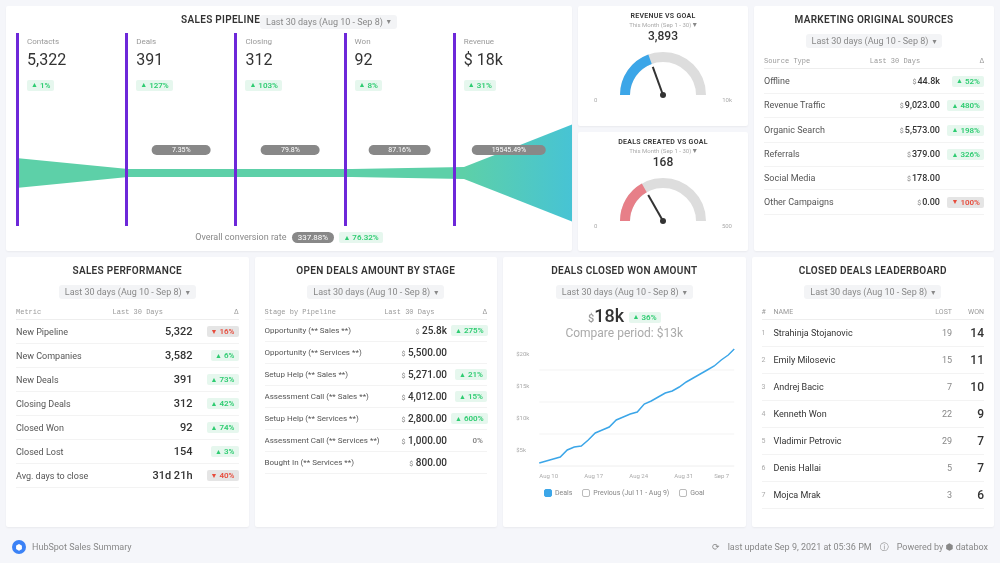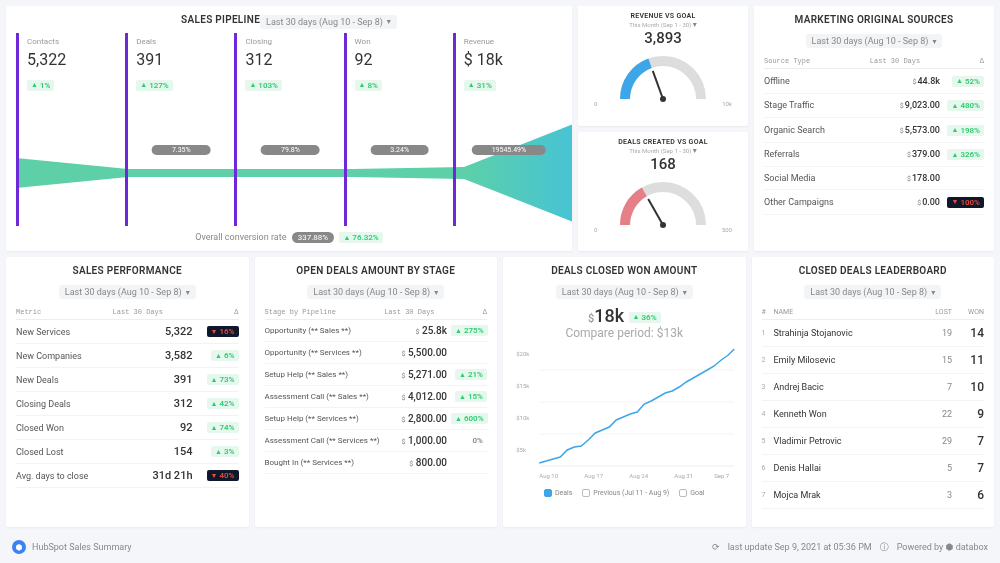--- a/index.html
+++ b/index.html
@@ -6,21 +6,21 @@
 body { font-family: -apple-system, BlinkMacSystemFont, "Segoe UI", Roboto, sans-serif; background: #f5f6fa; width: 1000px; height: 563px; overflow: hidden; color: #333; }
 .dashboard { display: grid; grid-template-columns: 1fr 170px 240px; grid-template-rows: 245px 270px 28px; gap: 6px; padding: 6px; }
 .card { background: #fff; border-radius: 2px; box-shadow: 0 1px 2px rgba(0,0,0,0.05); padding: 8px 10px; overflow: hidden; }
 .card-title { font-size: 10px; font-weight: 600; text-align: center; color: #333; letter-spacing: 0.3px; margin-bottom: 4px; }
 .date-sel { display: inline-flex; align-items: center; justify-content: center; gap: 4px; font-size: 9px; color: #888; background: #f3f4f6; border-radius: 3px; padding: 2px 6px; cursor: pointer; }
 .date-row { text-align: center; margin-bottom: 6px; }
 .chev { font-size: 8px; color: #888; }
 .delta { display: inline-flex; align-items: center; font-size: 8px; border-radius: 2px; padding: 1px 4px; font-weight: 600; }
 .delta.up { background: #e6f7ee; color: #2ecc71; }
 .delta.up::before { content: "▲"; font-size: 7px; margin-right: 2px; }
-.delta.down { background: #0f172a; color: #e74c3c; }
+.delta.down { background: #e5e5e5; color: #e74c3c; }
 .delta.down::before { content: "▼"; font-size: 7px; margin-right: 2px; }
 .delta.neutral { color: #888; }
 
 .pipeline { grid-column: 1; grid-row: 1; display: flex; flex-direction: column; }
 .pipe-head { display: flex; align-items: center; justify-content: center; margin-bottom: 4px; }
 .pipe-cols { display: grid; grid-template-columns: repeat(5, 1fr); flex: 1; position: relative; }
 .pipe-col { border-left: 3px solid #6d28d9; padding: 4px 8px; position: relative; }
 .pipe-col:first-child { border-left: none; }
 .pipe-label { font-size: 8px; color: #999; }
 .pipe-val { font-size: 16px; font-weight: 400; margin-top: 4px; }
@@ -29,21 +29,21 @@
 .funnel path.thin { fill: #5dd0a8; }
 .funnel .wide { fill: url(#grad); }
 .conv-pill { position: absolute; top: 112px; left: 50%; transform: translateX(-50%); background: #888; color: #fff; font-size: 7px; padding: 1px 20px; border-radius: 8px; z-index: 2; }
 .pipe-footer { text-align: center; font-size: 9px; color: #888; padding: 6px 0 0; }
 .pipe-footer .pill { background: #888; color: #fff; padding: 1px 6px; border-radius: 8px; font-size: 8px; margin: 0 3px; }
 
 .gauges { grid-column: 2; grid-row: 1; display: flex; flex-direction: column; gap: 6px; }
 .gauge-card { background: #fff; flex: 1; padding: 6px; text-align: center; border-radius: 2px; box-shadow: 0 1px 2px rgba(0,0,0,0.05); }
 .gauge-t { font-size: 7px; font-weight: 600; letter-spacing: 0.3px; color: #333; }
 .gauge-sub { font-size: 6px; color: #aaa; }
-.gauge-val { font-size: 15px; font-weight: 500; }
+.gauge-val { font-size: 12px; font-weight: 500; }
 .gauge-svg { width: 100px; height: 55px; margin: 2px auto 0; display: block; }
 .gauge-ticks { display: flex; justify-content: space-between; font-size: 6px; color: #aaa; padding: 0 10px; margin-top: -4px; }
 
 .sources { grid-column: 3; grid-row: 1; }
 .tbl-head { display: flex; justify-content: space-between; font-size: 7px; color: #999; padding: 3px 0; border-bottom: 1px solid #eee; font-family: Liberation Mono, monospace; }
 .tbl-row { display: flex; justify-content: space-between; align-items: center; font-size: 9px; padding: 6px 0; border-bottom: 1px solid #f3f3f3; }
 .tbl-row .name { color: #555; flex: 1; }
 .tbl-row .val { font-weight: 500; text-align: right; margin-right: 4px; }
 .tbl-row .dl { width: 40px; text-align: right; }
 .val .cur { font-size: 7px; color: #999; margin-right: 1px; }
@@ -116,21 +116,21 @@
         <div class="pipe-col">
           <div class="pipe-label">Closing</div>
     <div class="pipe-val">312</div>
     <div class="pipe-delta"><span class="delta up">103%</span></div>
     <div class="conv-pill">79.8%</div>
         </div>
         <div class="pipe-col">
           <div class="pipe-label">Won</div>
     <div class="pipe-val">92</div>
     <div class="pipe-delta"><span class="delta up">8%</span></div>
-    <div class="conv-pill">3.24%</div>
+    <div class="conv-pill">87.16%</div>
         </div>
         <div class="pipe-col">
           <div class="pipe-label">Revenue</div>
     <div class="pipe-val">$ 18k</div>
     <div class="pipe-delta"><span class="delta up">31%</span></div>
     <div class="conv-pill">19545.49%</div>
         </div>
       </div>
     <div class="pipe-footer">
       <span>Overall conversion rate</span>
@@ -183,21 +183,21 @@
         <span>Last 30 Days</span>
         <span>Δ</span>
     </div>
     <div id="sources-rows">
         <div class="tbl-row">
           <span class="name">Offline</span>
     <span class="val"><span class="cur">$</span>44.8k</span>
     <span class="dl"><span class="delta up">52%</span></span>
         </div>
         <div class="tbl-row">
-          <span class="name">Stage Traffic</span>
+          <span class="name">Revenue Traffic</span>
     <span class="val"><span class="cur">$</span>9,023.00</span>
     <span class="dl"><span class="delta up">480%</span></span>
         </div>
         <div class="tbl-row">
           <span class="name">Organic Search</span>
     <span class="val"><span class="cur">$</span>5,573.00</span>
     <span class="dl"><span class="delta up">198%</span></span>
         </div>
         <div class="tbl-row">
           <span class="name">Referrals</span>
@@ -225,21 +225,21 @@
             <span>Last 30 days (Aug 10 - Sep 8)</span>
             <span class="chev">▾</span>
           </span></div>
       <div class="tbl-head">
           <span>Metric</span>
           <span>Last 30 Days</span>
           <span>Δ</span>
         </div>
       <div id="perf-rows">
           <div class="perf-row">
-            <span class="m">New Services</span>
+            <span class="m">New Pipeline</span>
     <span class="v">5,322</span>
     <span class="d"><span class="delta down">16%</span></span>
           </div>
           <div class="perf-row">
             <span class="m">New Companies</span>
     <span class="v">3,582</span>
     <span class="d"><span class="delta up">6%</span></span>
           </div>
           <div class="perf-row">
             <span class="m">New Deals</span>

